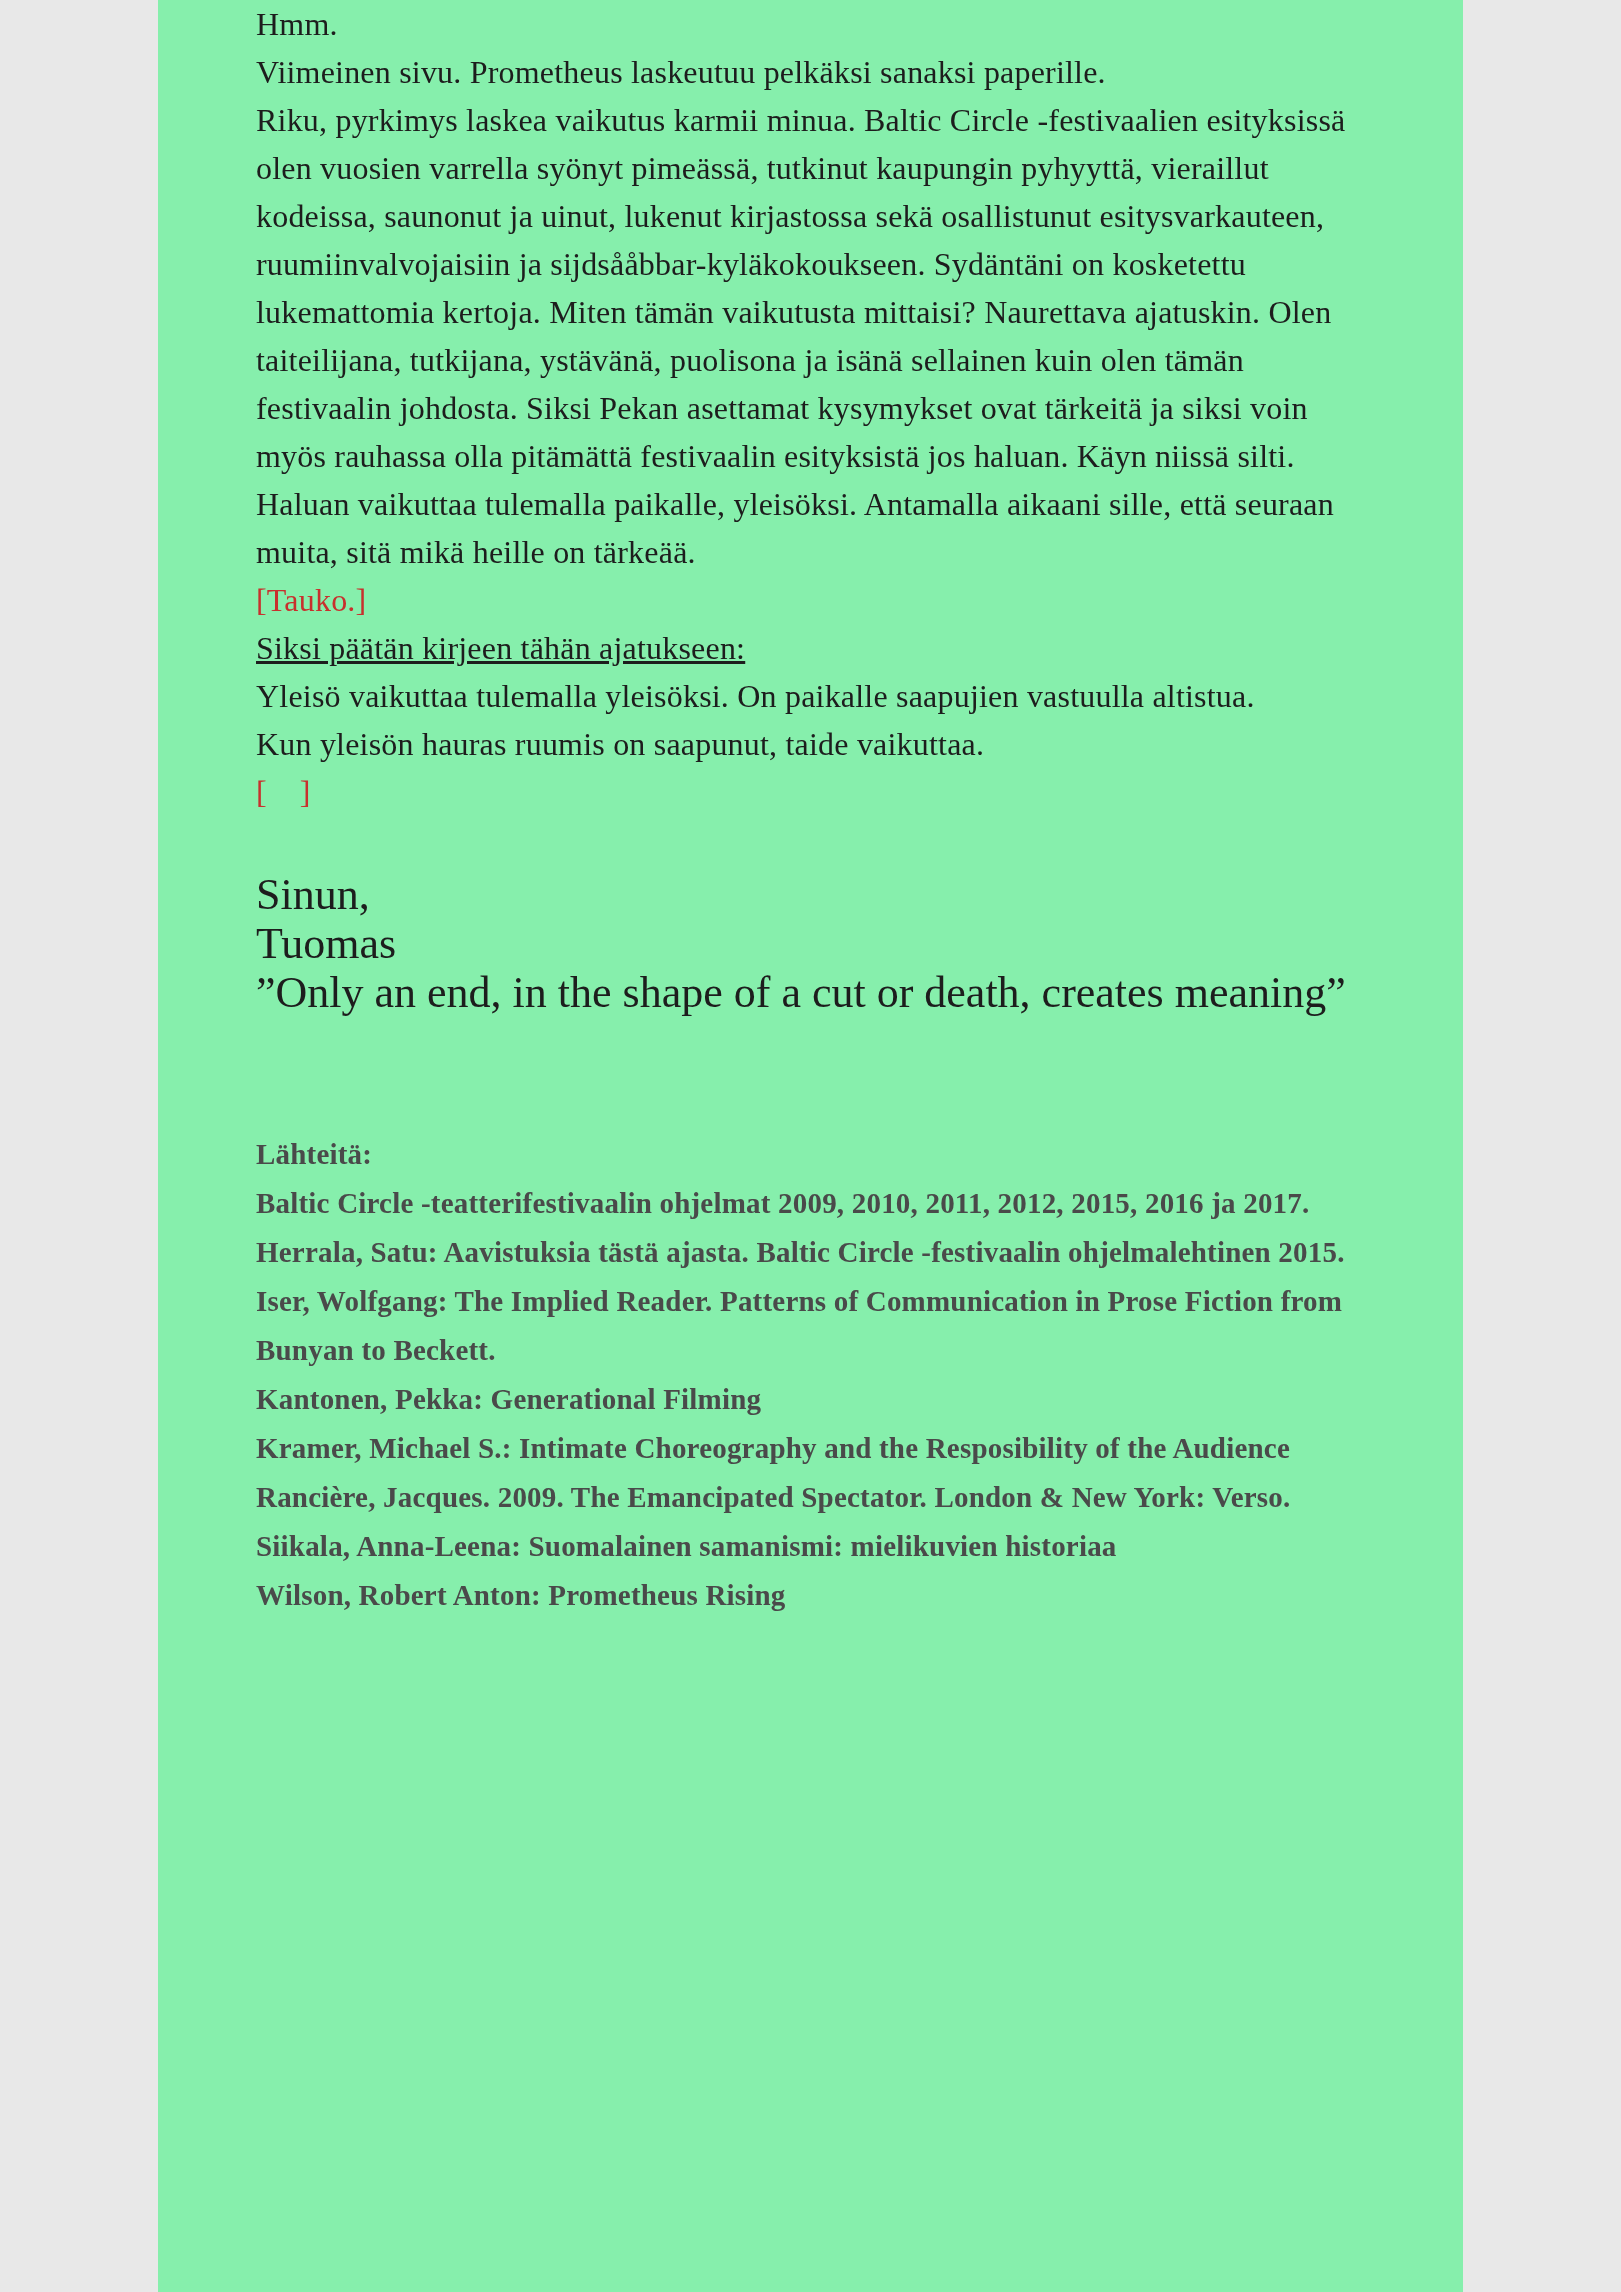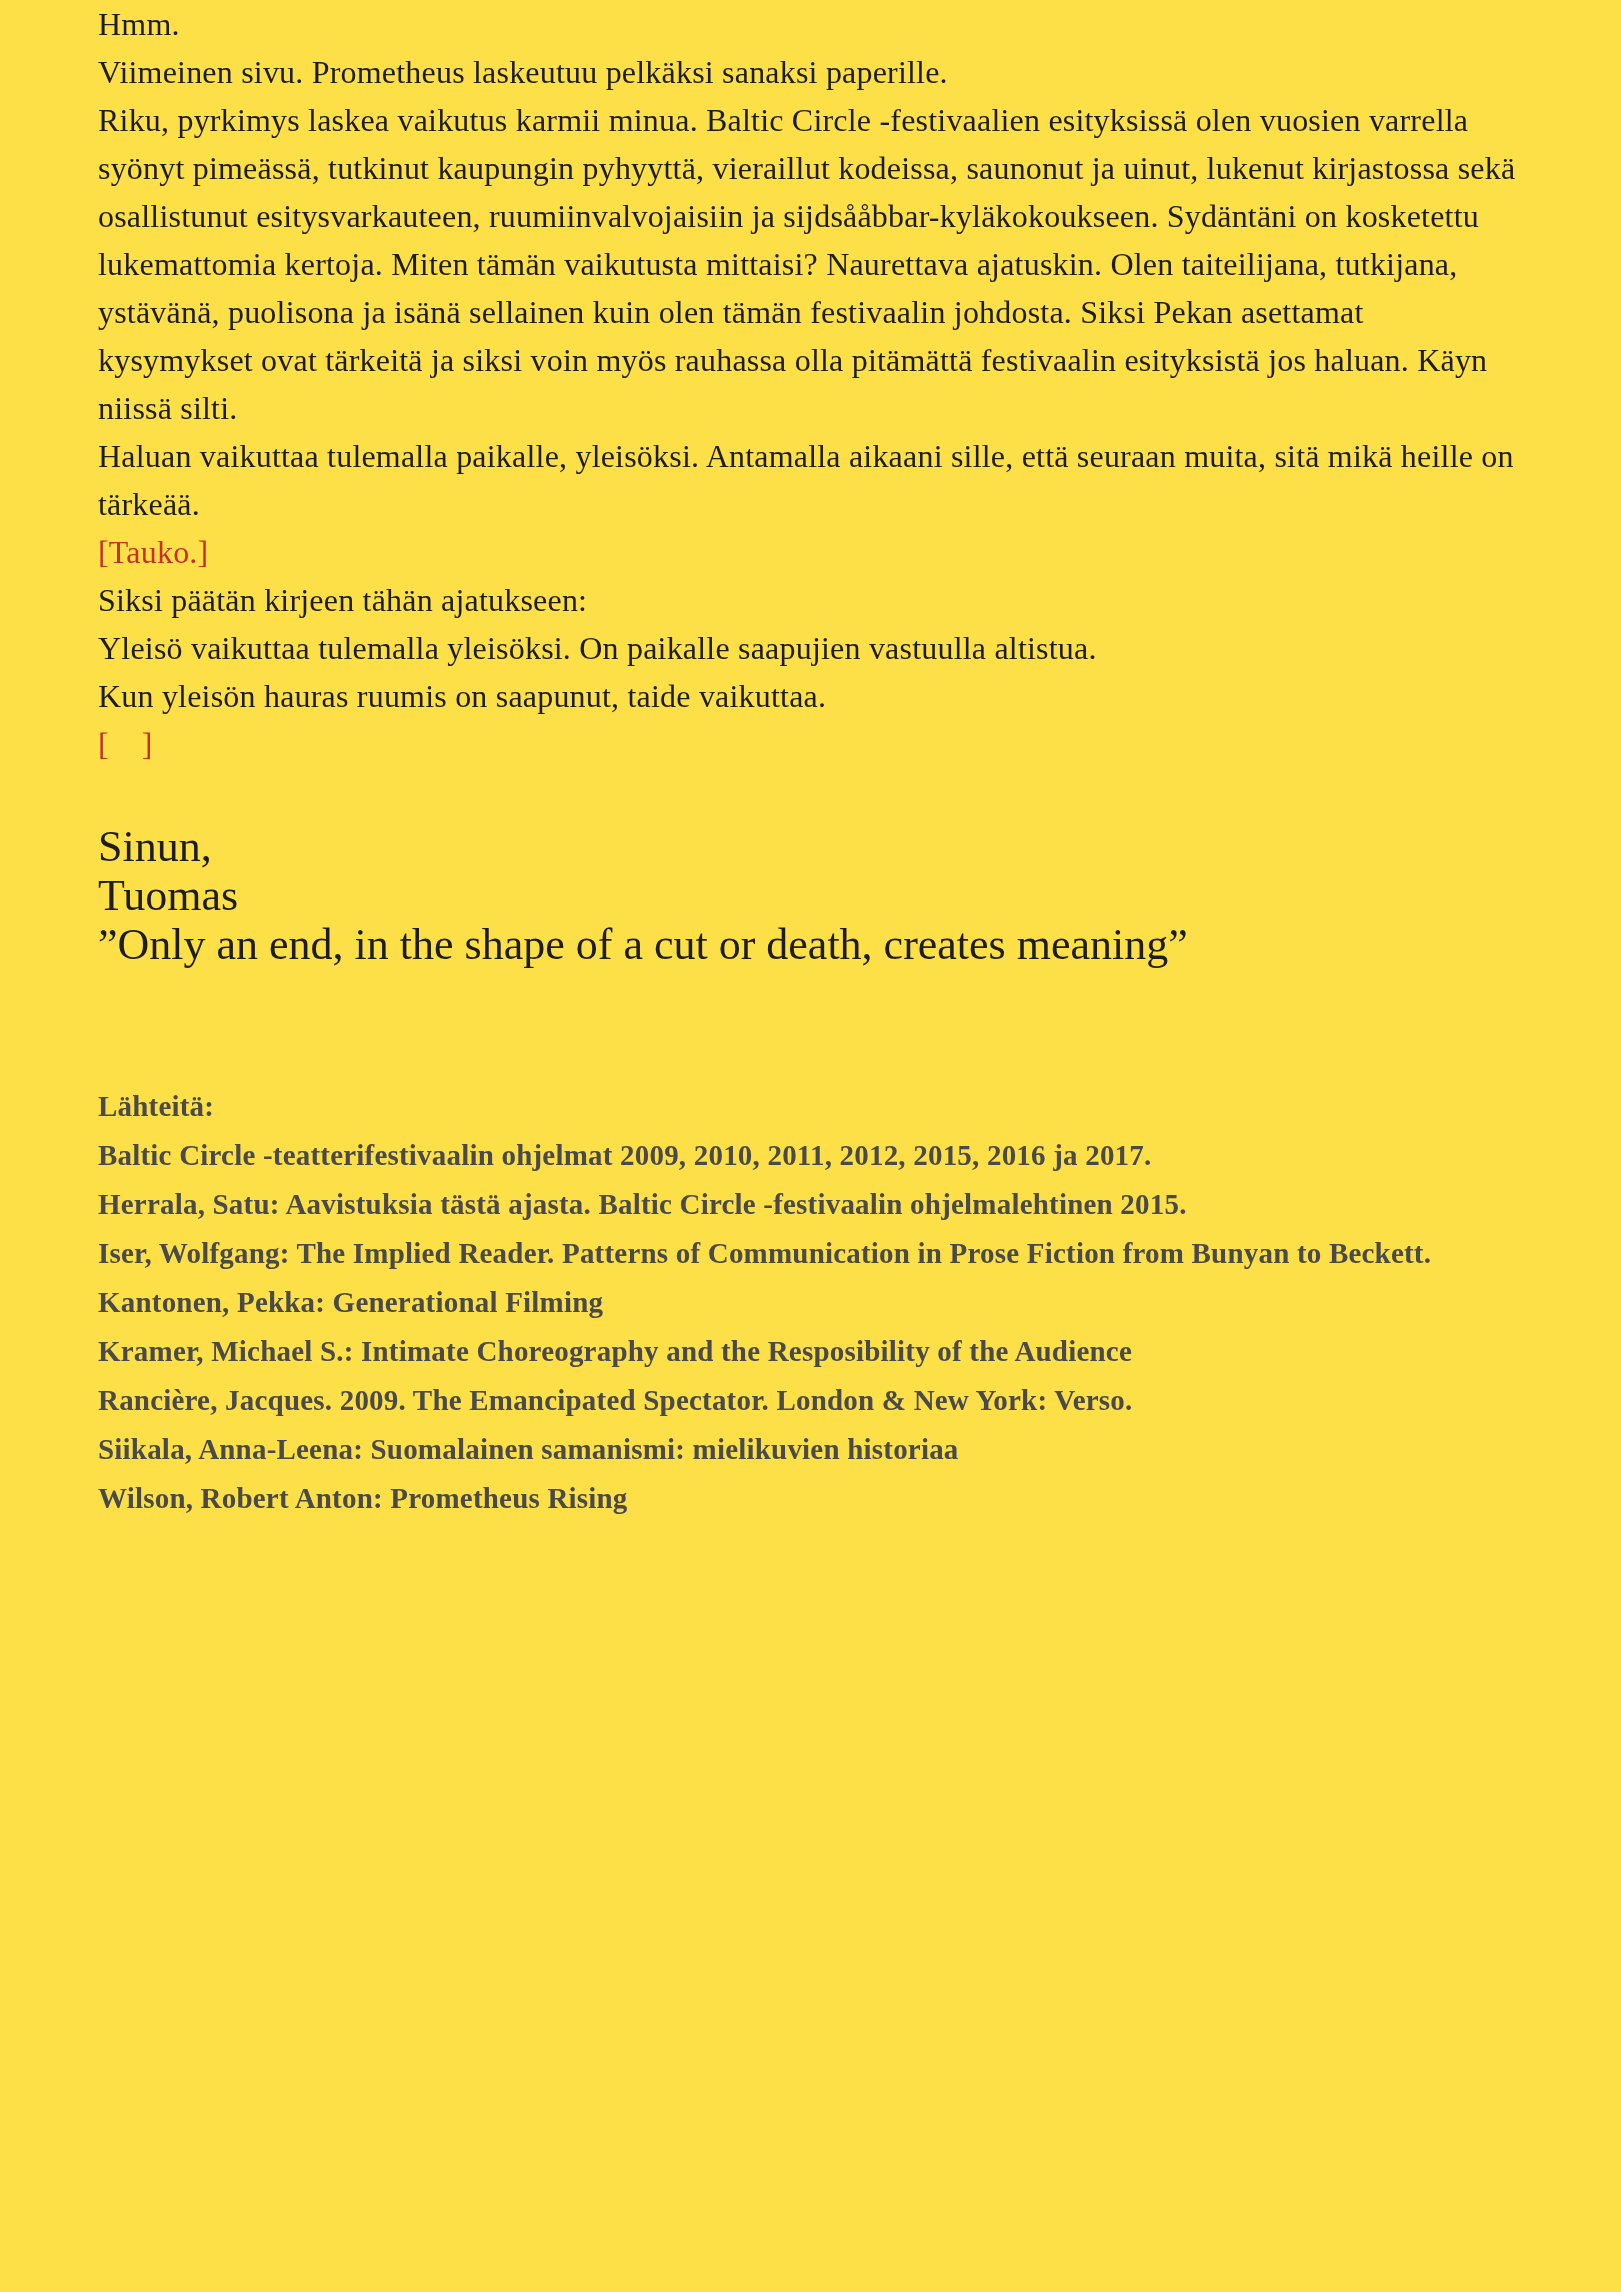--- a/index.html
+++ b/index.html
@@ -1,21 +1,21 @@
 <!DOCTYPE html>
 <html><head>
 <meta charset="utf-8">
 <style>
   html, body { margin: 0; padding: 0; background: #e8e8e8; }
   .page {
     position: relative;
-    width: 1621px;
+    width: 1305px;
     height: 2293px;
     margin: 0 auto;
-    background: #fde047;
+    background: #86efac;
     overflow: hidden;
     font-family: "Liberation Serif", "DejaVu Serif", serif;
     color: #1d1d1d;
   }
   .content {
     position: absolute;
     top: 0;
     left: 98px;
     right: 96px;
   }
@@ -23,21 +23,21 @@
   .body-text {
     font-size: 32px;
     line-height: 48px;
     letter-spacing: 0.2px;
   }
   .p-opening   { margin-top: 86px; }
   .p-lastpage  { margin-top: 50px; }
   .p-impact    { margin-top: 50px; }
   .p-attend    { margin-top: 50px; }
   .p-pause     { margin-top: 115px; }
-  .p-intro     { margin-top: 148px; }
+  .p-intro     { margin-top: 148px; text-decoration: underline; }
   .p-state1    { margin-top: 55px; }
   .p-state2    { margin-top: 50px; }
   .p-brackets  { margin-top: 37px; }
   .p-signoff   { margin-top: 54px; }
   .red-text { color: #c8302d; }
   .pre { white-space: pre; }
   .signoff-block { font-size: 44px; line-height: 49px; }
   .quote-line { }
   .references {
     margin-top: 113px;

